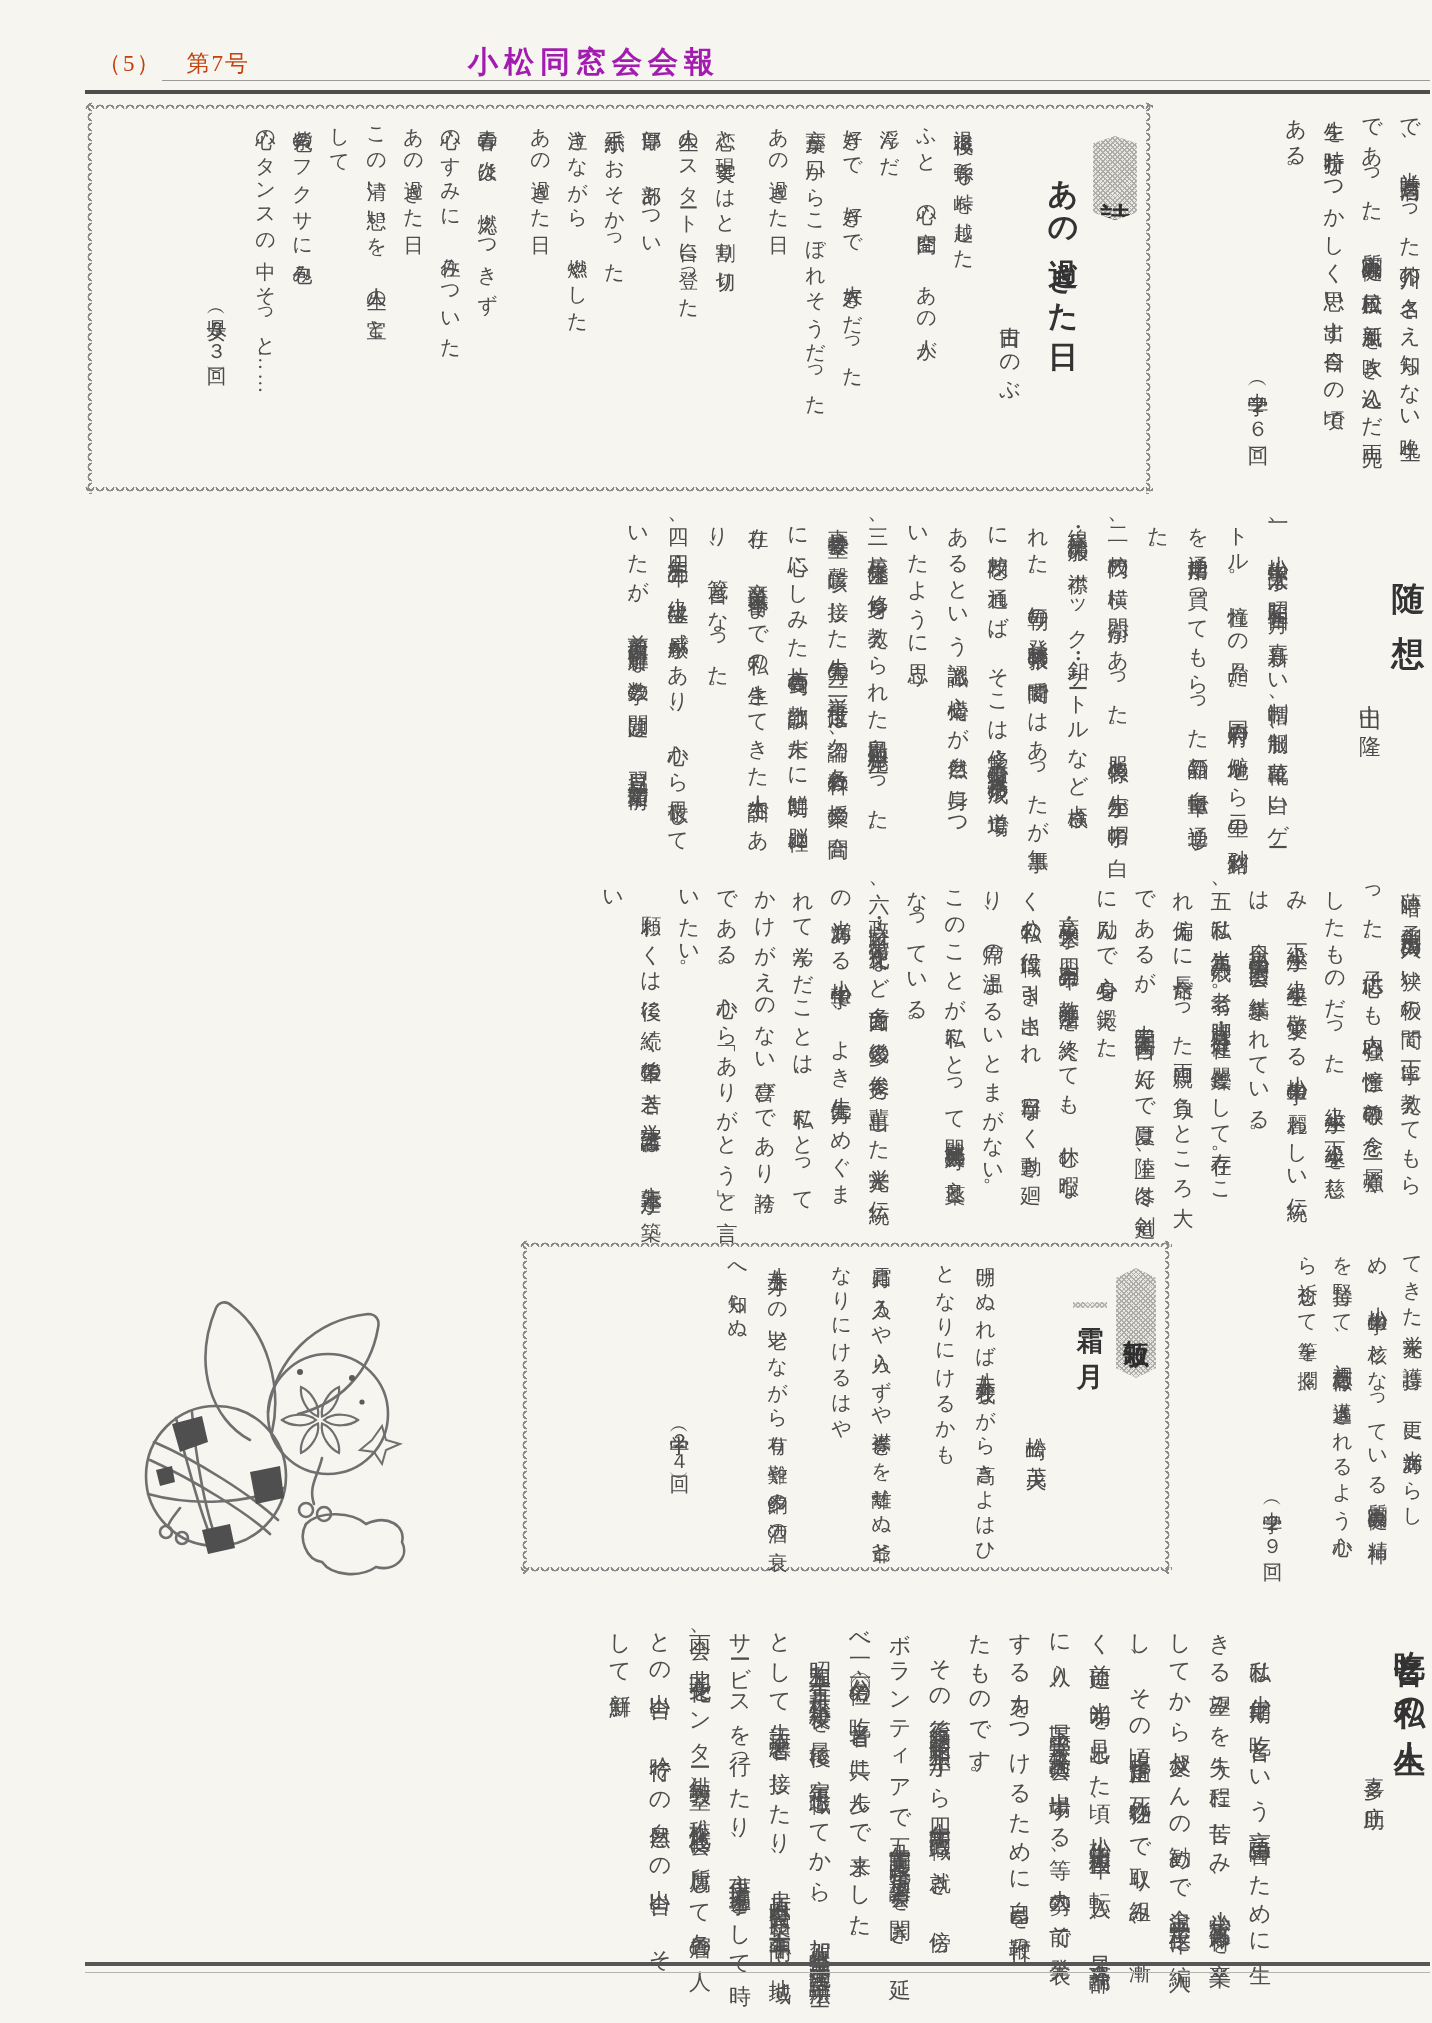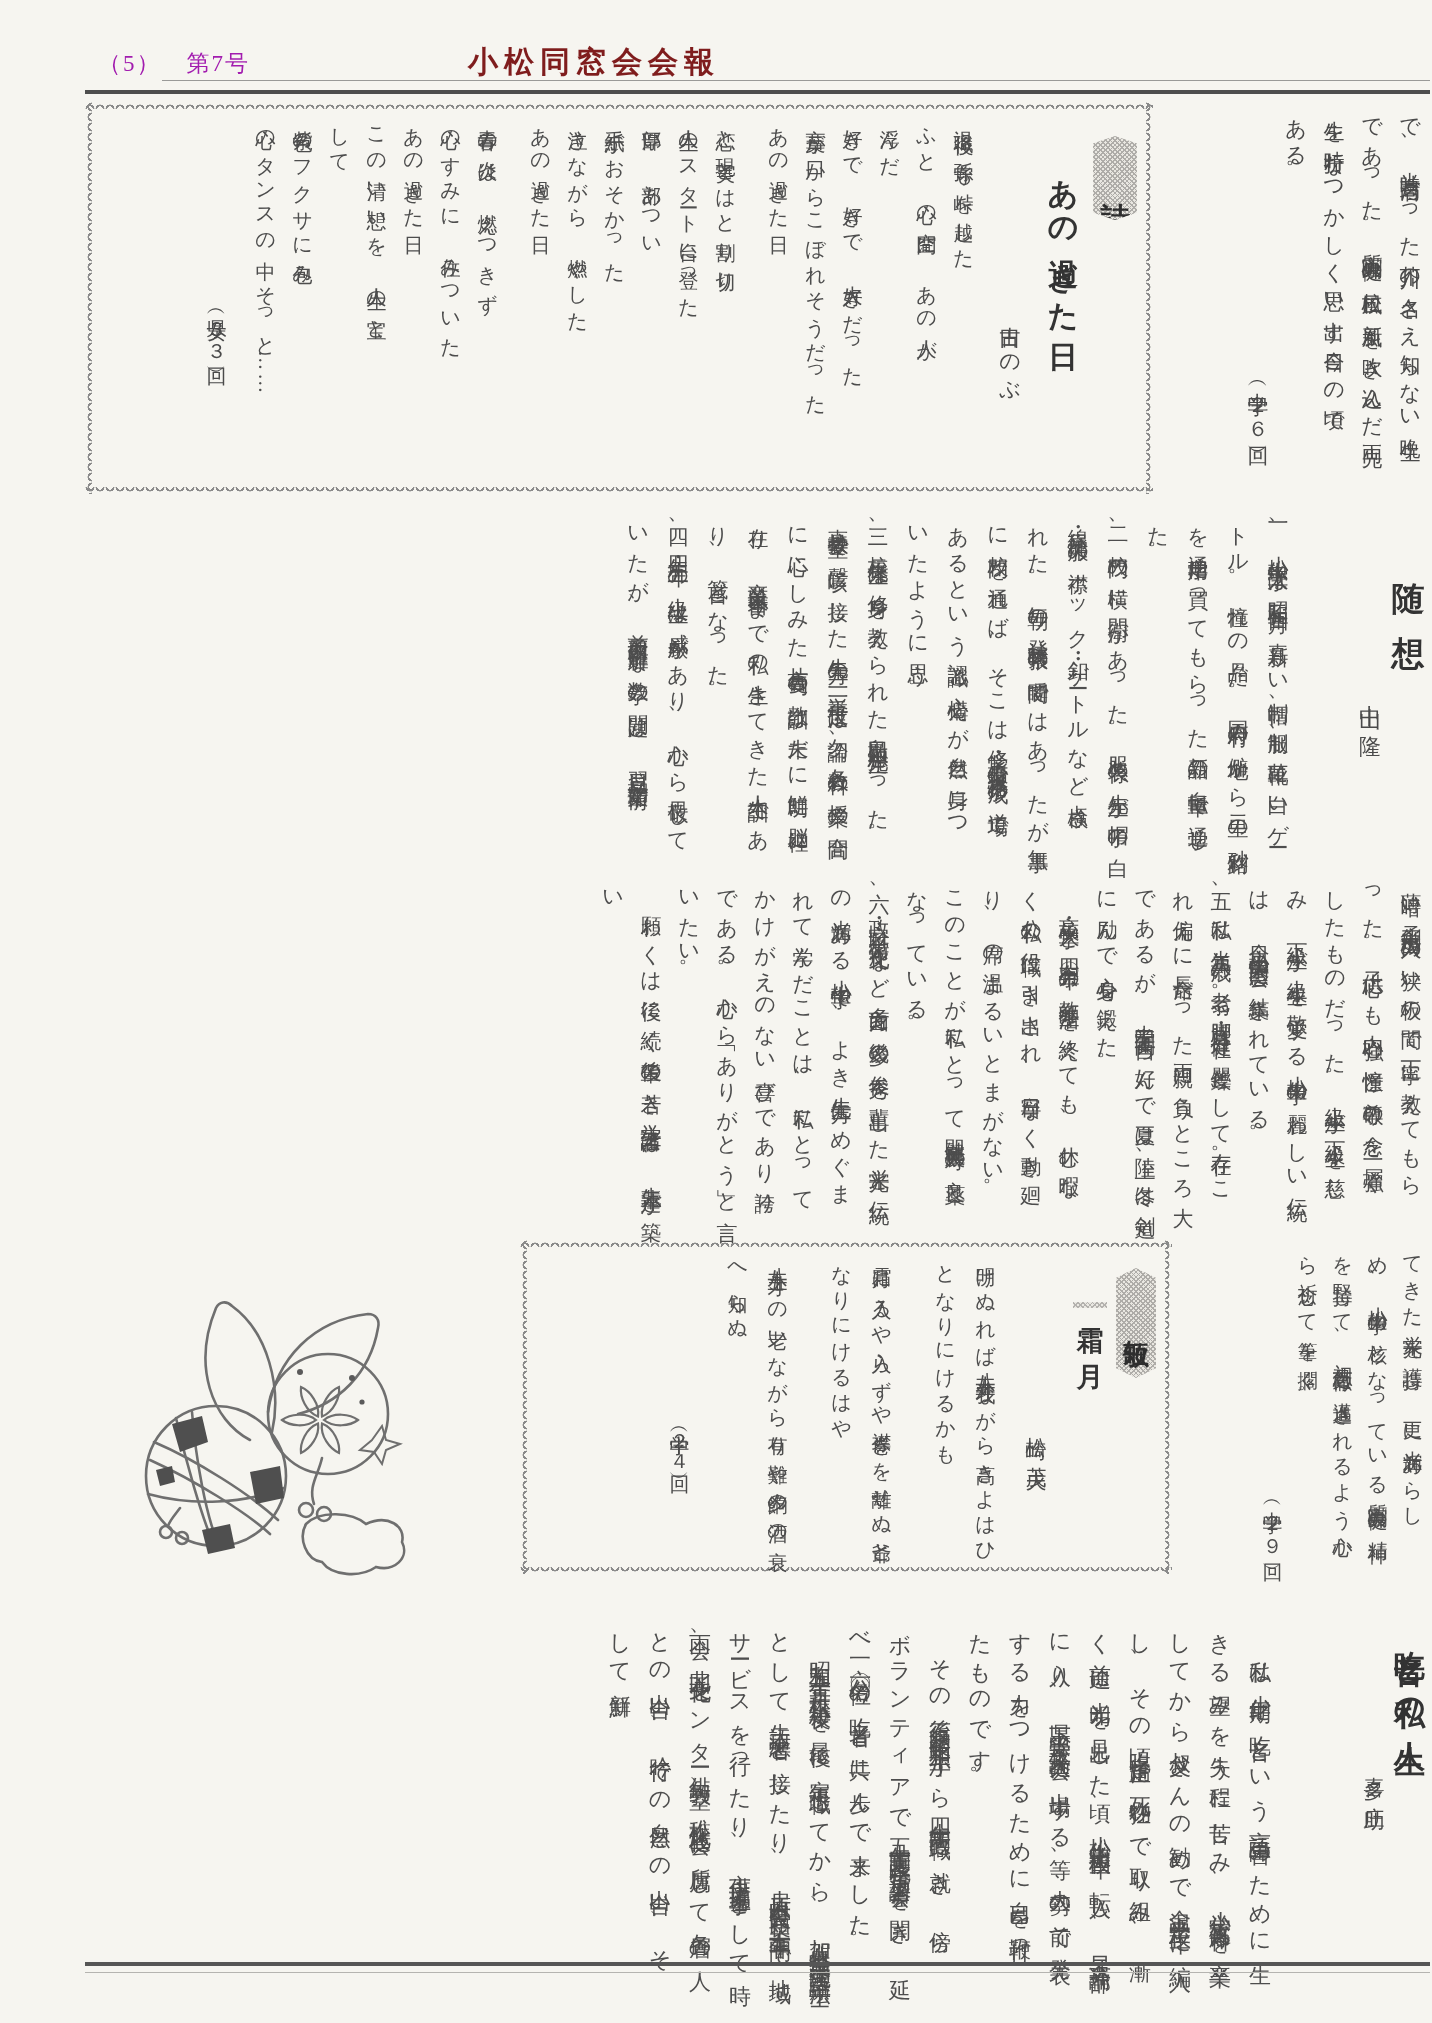--- a/index.html
+++ b/index.html
@@ -13,22 +13,22 @@
   }
   .abs{position:absolute;}
   .vtext{
     writing-mode:vertical-rl;
     -webkit-writing-mode:vertical-rl;
     text-orientation:mixed;
   }
   .vtext p{margin:0;padding:0;}
 
   
-  .hdr-num{left:98px;top:48px;font-size:23px;letter-spacing:2px;color:#a21caf;}
-  .hdr-title{left:468px;top:42px;font-size:30px;letter-spacing:6px;color:#7f1d1d;font-weight:bold;}
+  .hdr-num{left:98px;top:48px;font-size:23px;letter-spacing:2px;color:#c2410c;}
+  .hdr-title{left:468px;top:42px;font-size:30px;letter-spacing:6px;color:#a21caf;font-weight:bold;}
   .rule-thin{left:162px;top:80px;width:1268px;border-top:1.5px solid #9a9a98;height:0;}
   .rule-thick{left:85px;top:90px;width:1345px;border-top:4px solid #4e4e4e;height:0;}
   .rule-bottom{left:85px;top:1962px;width:1345px;border-top:4px solid #565656;height:0;}
   .rule-bottom2{left:85px;top:1972px;width:1345px;border-top:1px solid #b5b4b0;height:0;}
 
   
   .wavybox{position:absolute;}
   .wv{position:absolute;}
   .wv-t{left:0;right:0;top:0;height:7px;background-image:radial-gradient(circle at 5px 7px, transparent 2.8px, #8a8a8a 2.9px, #8a8a8a 4.4px, transparent 4.6px);background-size:10px 7px;background-repeat:repeat-x;}
   .wv-b{left:0;right:0;bottom:0;height:7px;background-image:radial-gradient(circle at 5px 0px, transparent 2.8px, #8a8a8a 2.9px, #8a8a8a 4.4px, transparent 4.6px);background-size:10px 7px;background-repeat:repeat-x;}

